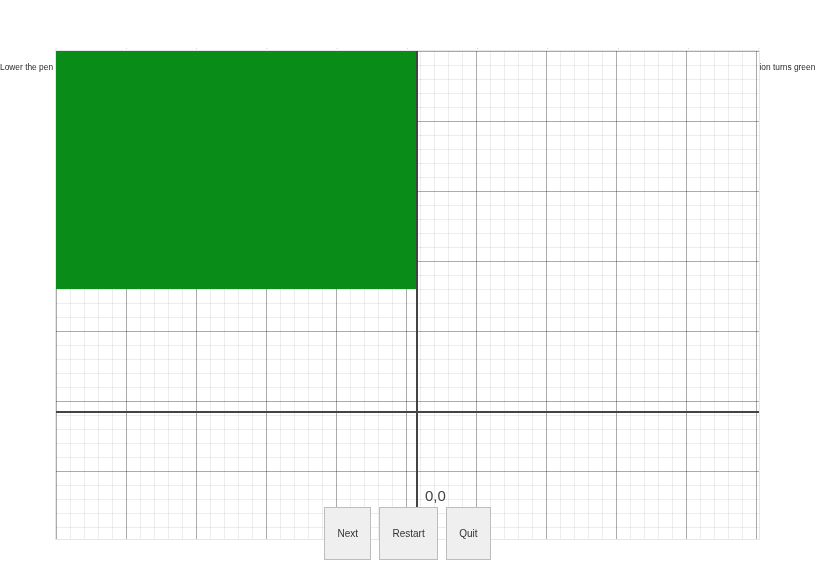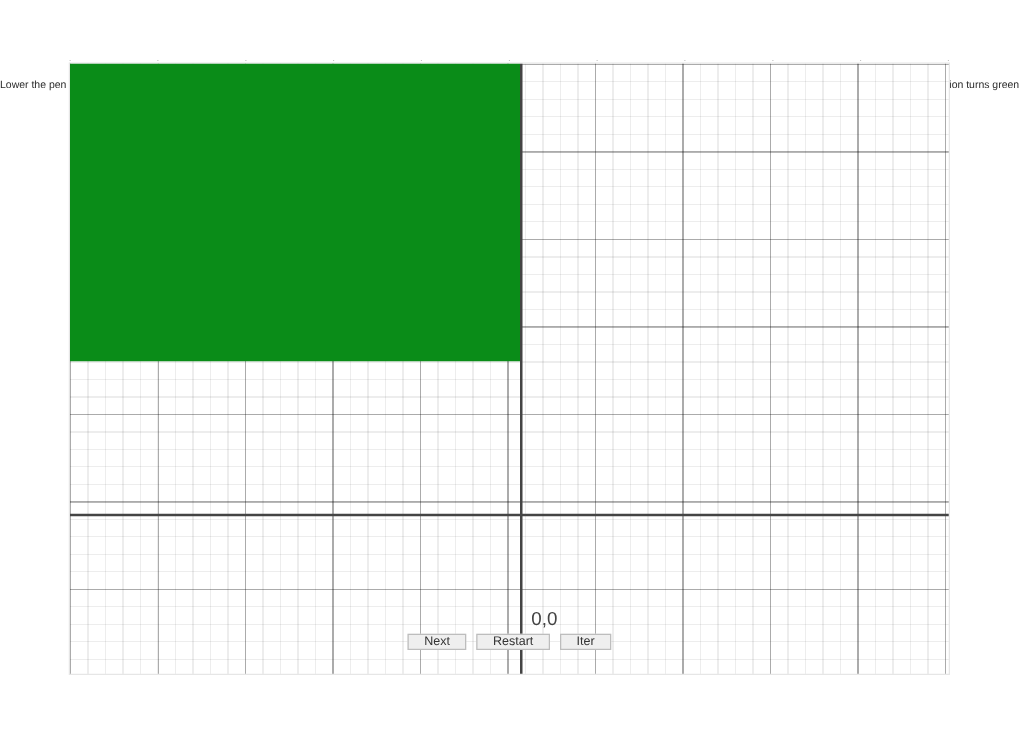--- a/index.html
+++ b/index.html
@@ -106,21 +106,21 @@
     width: 100%;
     top: 507px;
     text-align: center;
   }
   .btn {
     display: inline-block;
     background: #efefef;
     border: 1px solid #bdbdbd;
     color: #333333;
     font-size: 10px;
-    padding: 0 12px;
+    padding: 20px 12px;
     margin: 0 3px;
     cursor: pointer;
     font-family: inherit;
   }
 </style>
 </head>
 <body>
 
 <div class="top-ticks">
   <span>.</span>
@@ -156,14 +156,14 @@
   <div class="axis-v"></div>
   <div class="axis-h"></div>
   <div class="quadrant" style="background: rgb(10, 140, 24);"></div>
 </div>
 
 <div class="origin-label">0,0</div>
 
 <div class="button-row">
   <button class="btn">Next</button>
   <button class="btn">Restart</button>
-  <button class="btn">Iter</button>
+  <button class="btn">Quit</button>
 </div>
 
 </body></html>

